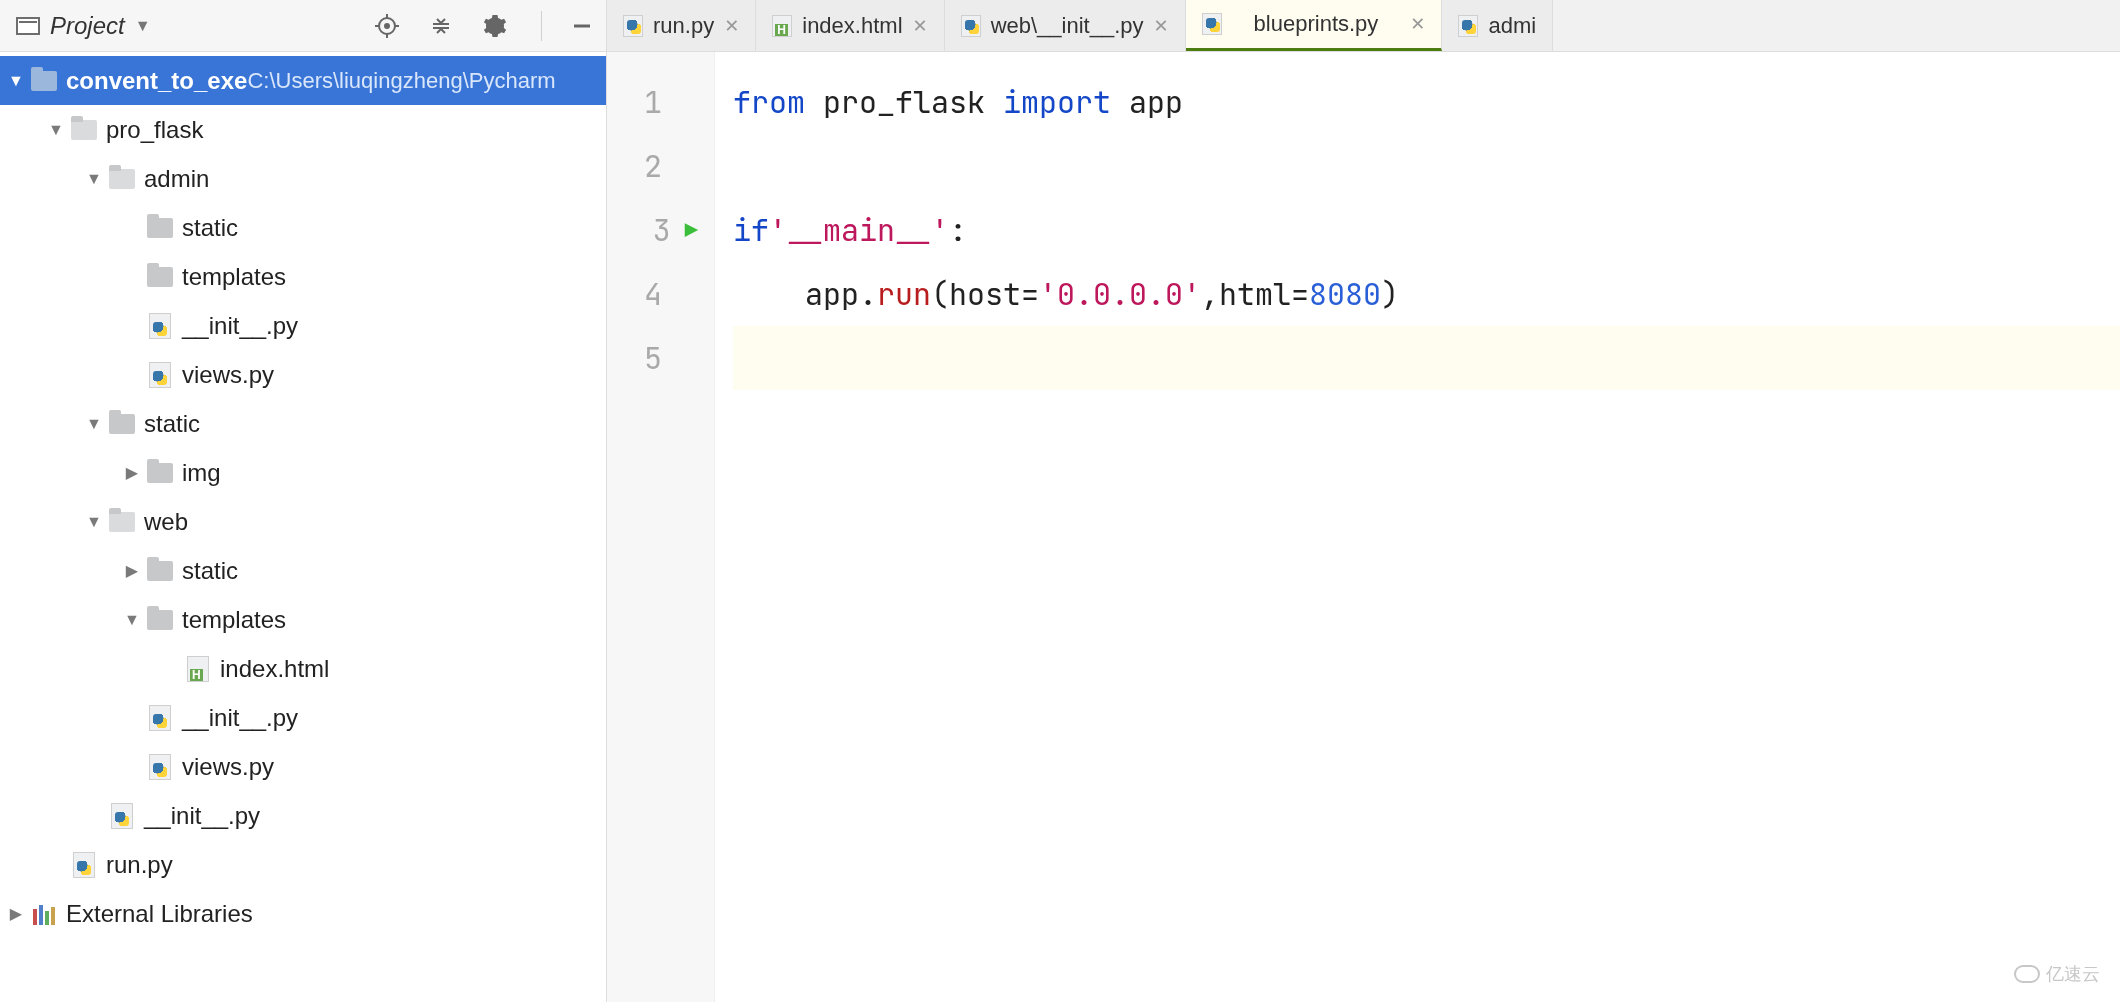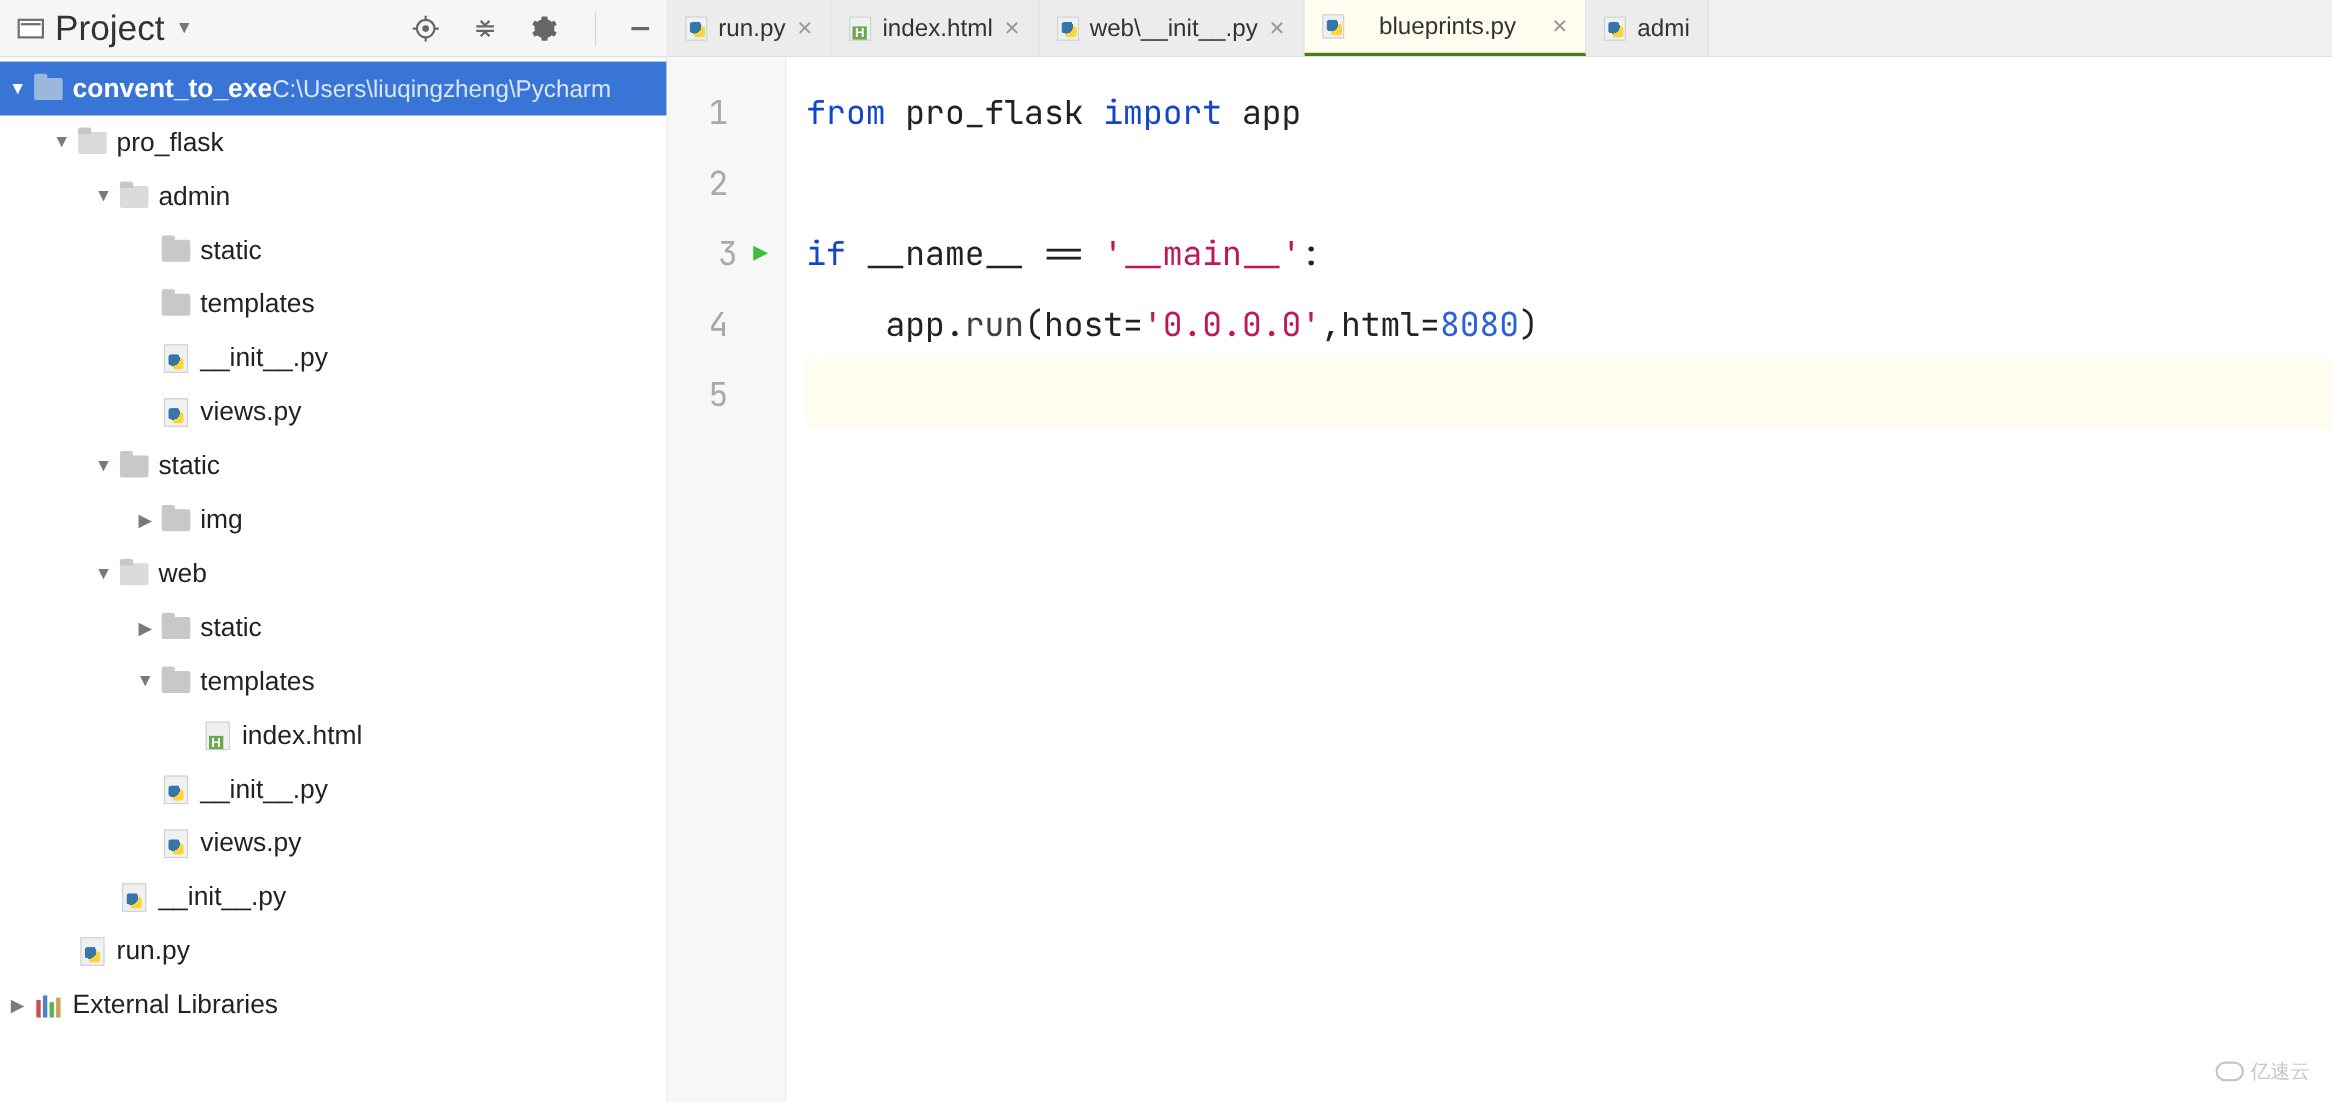--- a/index.html
+++ b/index.html
@@ -33,21 +33,21 @@
   }
   .proj-icon { width:24px; height:18px; margin-right:10px; position:relative; }
   .proj-icon::before{
     content:""; position:absolute; inset:0;
     border:2px solid #6e6e6e; background:#fff;
   }
   .proj-icon::after{
     content:""; position:absolute; left:3px; right:3px; top:4px;
     height:2px; background:#6e6e6e;
   }
-  .sidebar-title { font-size:32px; color:#333; margin-right:6px; }
+  .sidebar-title { font-size:24px; color:#333; margin-right:6px;font-style:italic; }
   .dd-caret { margin-left:4px; color:#777; font-size:16px; }
   .sidebar-tools { margin-left:auto; display:flex; align-items:center; gap:26px; }
   .tool-btn { width:28px; height:28px; display:flex; align-items:center; justify-content:center; color:#555; cursor:pointer; }
   .tool-btn svg { width:24px; height:24px; }
   .divider { width:1px; height:30px; background:#d0d0d0; margin-left:6px; }
 
   
   .tree { padding-top:4px; overflow:hidden; }
   .tree-row {
     display:flex; align-items:center;
@@ -117,21 +117,21 @@
     display:flex; flex-direction:column;
   }
   .gline{ height:64px; display:flex; align-items:center; justify-content:flex-end; gap:14px;}
   .run-marker{ color:#3bbf3b; font-size:22px; }
   .gline .num{ min-width:20px; }
   .code-col{ flex:1; padding:18px 0 12px 18px; }
   .code-line{ height:64px; display:flex; align-items:center; white-space:pre; }
   .kw{ color:#1447c8; }
   .str{ color:#be185d; }
   .num-lit{ color:#2a5fd8; }
-  .fn{ color:#404040; }
+  .fn{ color:#b91c1c; }
   .plain{ color:#222; }
   .current-line{ background:#fffcf0; }
   .watermark{
     position:fixed; right:20px; bottom:16px; color:#c7c7c7; font-size:18px;
     display:flex; align-items:center; gap:6px;
   }
   .watermark .wm-icon{
     width:26px;height:18px;border:2px solid #c7c7c7;border-radius:10px;position:relative;
   }
 </style>
@@ -360,21 +360,21 @@
             <span style="width:22px"></span>
           </div>
           <div class="gline">
             <span class="num">5</span>
             <span style="width:22px"></span>
           </div>
         </div>
       <div class="code-col" id="codecol">
           <div class="code-line"><span class="kw">from</span><span class="plain"> pro_flask </span><span class="kw">import</span><span class="plain"> app</span></div>
           <div class="code-line"><span class="plain"></span></div>
-          <div class="code-line"><span class="kw">if</span><span class="plain"> __name__ == </span><span class="str">'__main__'</span><span class="plain">:</span></div>
+          <div class="code-line"><span class="kw">if</span><span class="str">'__main__'</span><span class="plain">:</span></div>
           <div class="code-line"><span class="plain">    app.</span><span class="fn">run</span><span class="plain">(</span><span class="plain">host</span><span class="plain">=</span><span class="str">'0.0.0.0'</span><span class="plain">,</span><span class="plain">html</span><span class="plain">=</span><span class="num-lit">8080</span><span class="plain">)</span></div>
           <div class="code-line current-line"><span class="plain"></span></div>
         </div>
     </div>
   </div>
 </div>
 
 <div class="watermark">
   <span class="wm-icon"></span>
   <span>亿速云</span>

